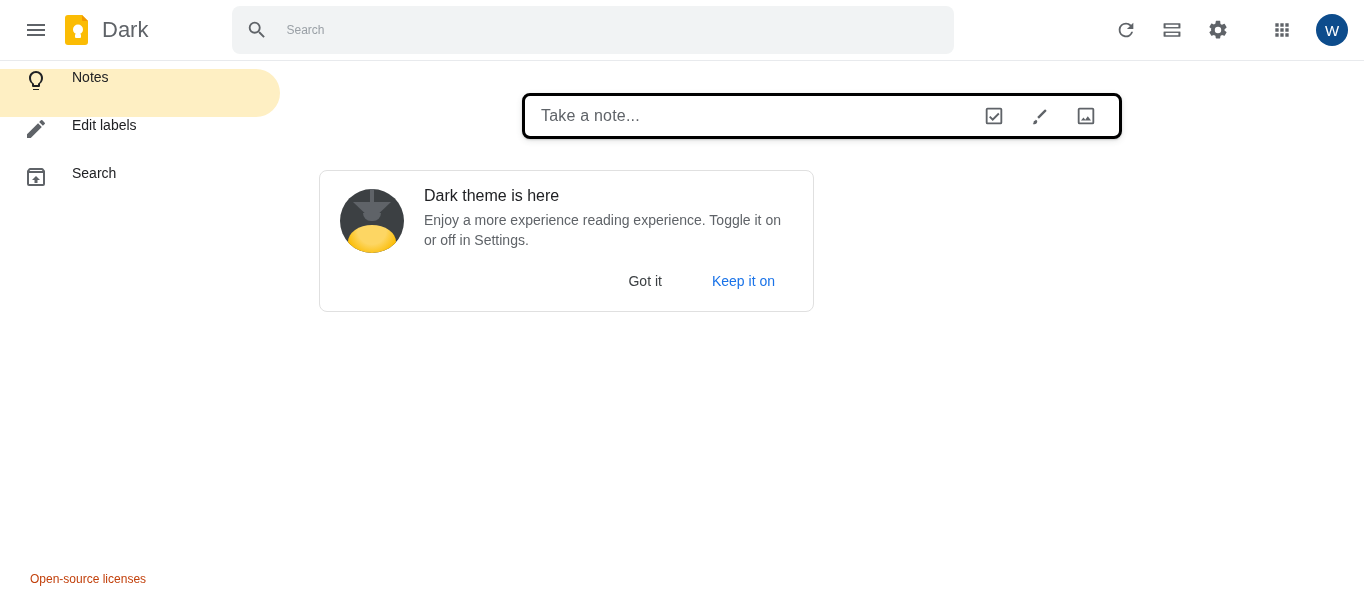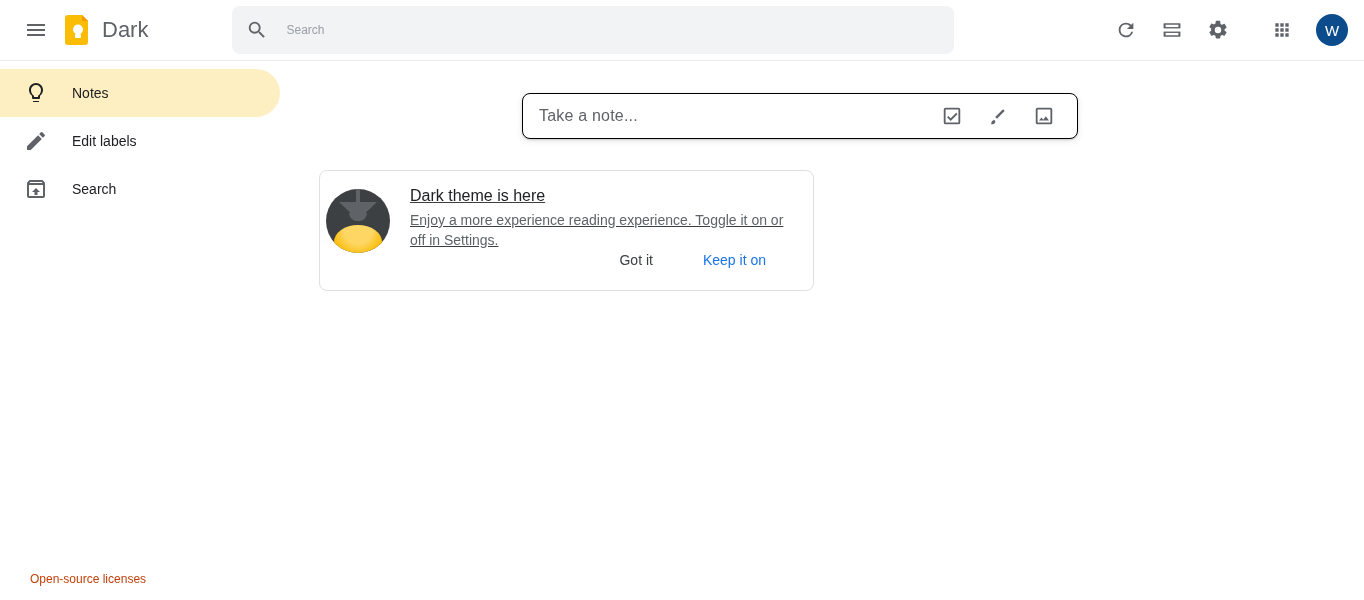--- a/index.html
+++ b/index.html
@@ -31,57 +31,57 @@
   }
   .search-bar input::placeholder{color:#9aa0a6;}
   .hdr-right{margin-left:auto;display:flex;align-items:center;}
   .hdr-icon-btn{width:40px;height:40px;display:flex;align-items:center;justify-content:center;border-radius:50%;cursor:pointer;margin-left:6px;}
   .avatar{width:32px;height:32px;border-radius:50%;background:#0d4c8c;display:flex;align-items:center;justify-content:center;color:#fff;font-size:15px;font-weight:500;margin-left:14px;cursor:pointer;}
 
   
   .sidebar{position:absolute;top:69px;left:0;width:280px;height:calc(100% - 69px);}
   .side-item{
     height:48px;width:100%;
-    display:flex;align-items:center;
+    display:flex;align-items:flex-start;
     padding-left:24px;
     border-top-right-radius:25px;border-bottom-right-radius:25px;
     cursor:pointer;
     font-size:14px; color:#202124; font-weight:500;
   }
   .side-item .si-ic{width:48px;display:flex;align-items:center;justify-content:flex-start;}
   .side-item.active{background:#feefc3;}
 
   
   .note-input{
-    position:absolute;top:93px;left:522px;width:556px;height:46px;
-    border:1px solid #000000;border-radius:8px;
+    position:absolute;top:93px;left:522px;width:600px;height:46px;
+    border:3px solid #000000;border-radius:8px;
     box-shadow:0 1px 2px rgba(0,0,0,0.15),0 2px 6px rgba(60,64,67,0.12);
     display:flex;align-items:center;padding:0 16px;
     background:#fff;
   }
   .note-input .ni-text{flex:1;color:#5f6368;font-size:16px;letter-spacing:.2px;cursor:text;}
   .ni-icons{display:flex;align-items:center;}
   .ni-btn{width:46px;height:46px;display:flex;align-items:center;justify-content:center;cursor:pointer;border-radius:50%;}
   .ni-btn:last-child{margin-right:-6px;}
 
   
   .promo{
-    position:absolute;top:170px;left:319px;width:495px;height:121px;
+    position:absolute;top:170px;left:319px;width:495px;height:142px;
     border:1px solid #e0e0e0;border-radius:8px;
-    padding:16px 24px 12px 6px;background:#fff;text-decoration:underline;
+    padding:16px 24px 12px 20px;background:#fff;
   }
   .promo-top{display:flex;}
   .lamp-wrap{width:64px;height:64px;border-radius:50%;overflow:hidden;flex:none;margin-right:20px;margin-top:2px;position:relative;background:#3c4043;}
   .lamp-glow{position:absolute;bottom:-6px;left:8px;width:48px;height:34px;border-radius:50%;background:radial-gradient(circle at 50% 15%, #fdd663 0%, #fdd663 38%, #fbbc04 70%, #f9ab00 100%);} 
   .lamp-shade{position:absolute;top:13px;left:13px;width:0;height:0;border-left:19px solid transparent;border-right:19px solid transparent;border-top:18px solid #5f6368;}
   .lamp-rod{position:absolute;top:0;left:30px;width:4px;height:17px;background:#5f6368;}
   .lamp-cap{position:absolute;top:24px;left:23px;width:18px;height:8px;border-radius:0 0 10px 10px;background:#5f6368;}
   .promo-title{font-size:16px;color:#202124;font-weight:500;margin-bottom:6px;}
   .promo-body{font-size:14px;color:#5f6368;line-height:1.4;}
-  .promo-actions{position:absolute;right:33px;bottom:14px;display:flex;align-items:center;}
+  .promo-actions{position:absolute;right:24px;bottom:14px;display:flex;align-items:center;}
   .p-btn{font-size:14px;font-weight:500;padding:8px 14px;border-radius:4px;cursor:pointer;}
   .p-btn.plain{color:#3c4043;}
   .p-btn.blue{color:#1a73e8;margin-left:22px;}
 
   .footer-link{position:absolute;bottom:14px;left:30px;font-size:12px;color:#c2410c;cursor:pointer;}
 
   svg{display:block;}
   .fill-grey{fill:#5f6368;}
 </style>
 </head>

